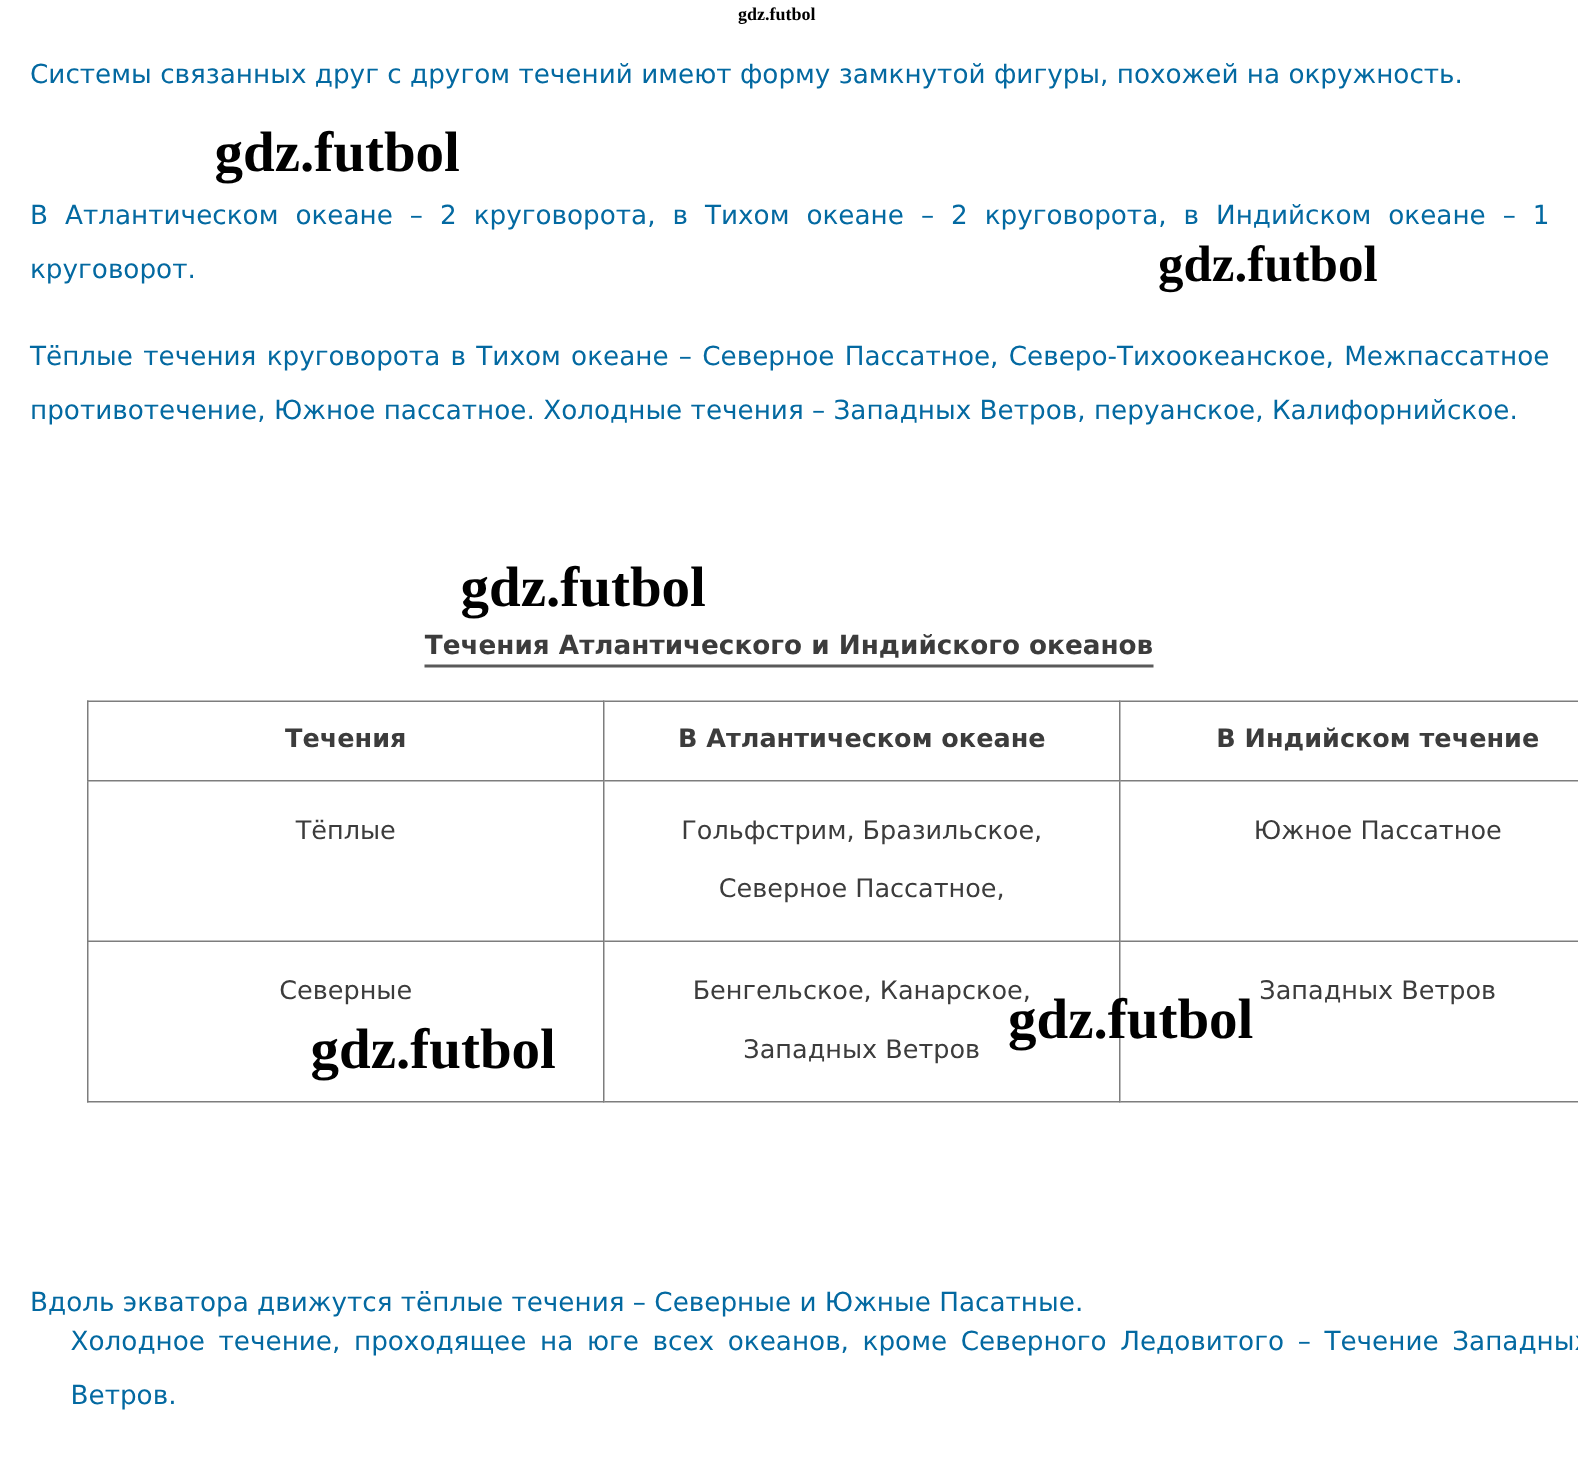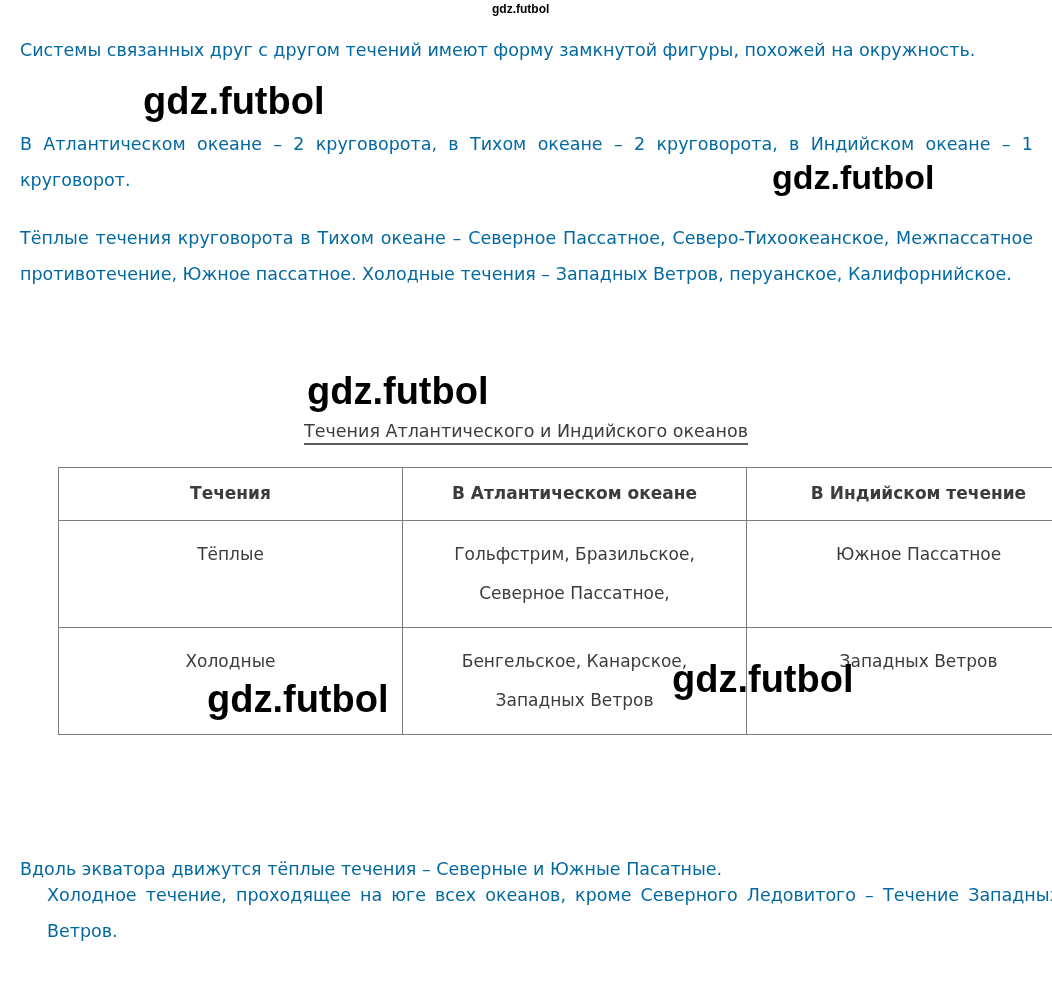--- a/index.html
+++ b/index.html
@@ -21,21 +21,21 @@
     position: relative;
     width: 1052px;
     height: 981px;
     padding: 0 20px;
   }
 
   
   .wm {
     position: absolute;
     color: #000000;
-    font-family: Liberation Sans, sans-serif;
+    font-family: Liberation Serif, serif;
     font-weight: bold;
     white-space: nowrap;
     pointer-events: none;
     z-index: 5;
   }
   .wm-top     { left: 492px;  top: 2px;   font-size: 12px; }
   .wm-a       { left: 143px;  top: 80px;  font-size: 38px; }
   .wm-b       { left: 772px;  top: 158px; font-size: 34px; }
   .wm-c       { left: 307px;  top: 370px; font-size: 38px; }
   .wm-d       { left: 207px;  top: 678px; font-size: 38px; }
@@ -58,21 +58,21 @@
   .p6 { position: absolute; left: 20px; top: 877px; width: 1013px; margin-left: 27px; }
 
   
   .table-title {
     position: absolute;
     left: 0;
     top: 421px;
     width: 1052px;
     text-align: center;
     font-size: 17.5px;
-    font-weight: normal;
+    font-weight: bold;
     color: #3c3c3c;
   }
   .table-title span {
     border-bottom: 2px solid #5a5a5a;
     padding-bottom: 2px;
   }
 
   
   .tbl-wrap {
     position: absolute;
@@ -140,21 +140,21 @@
       <tbody>
         <tr class="row-warm">
           <td>Тёплые</td>
           <td>
             <span class="cellline">Гольфстрим, Бразильское,</span>
             <span class="cellline">Северное Пассатное,</span>
           </td>
           <td>Южное Пассатное</td>
         </tr>
         <tr class="row-cold">
-          <td>Холодные</td>
+          <td>Северные</td>
           <td>
             <span class="cellline">Бенгельское, Канарское,</span>
             <span class="cellline">Западных Ветров</span>
           </td>
           <td>Западных Ветров</td>
         </tr>
       </tbody>
     </table>
   </div>
 

